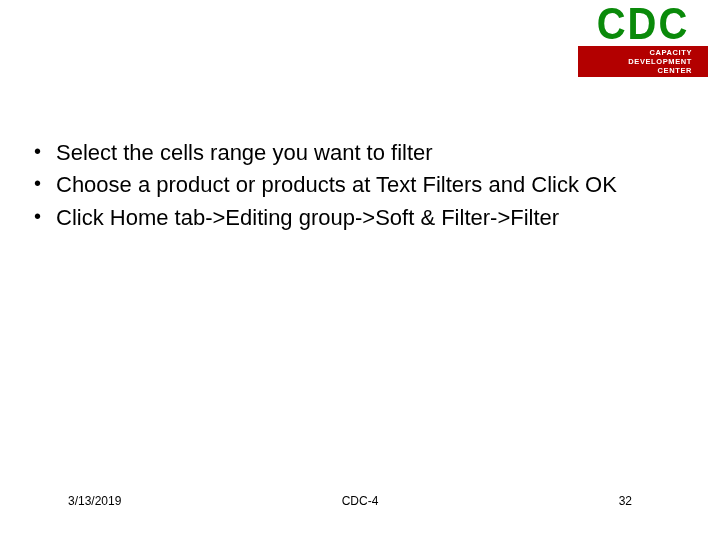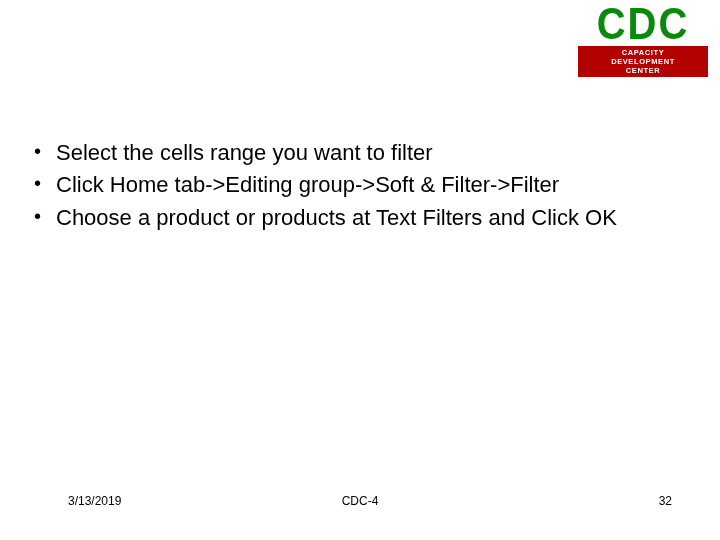--- a/index.html
+++ b/index.html
@@ -25,21 +25,21 @@
     letter-spacing: 2px;
     line-height: 1;
     text-align: center;
     transform: scaleY(1.1);
   }
   .logo-sub {
     background: #b30000;
     color: #fff;
     font-size: 7.5px;
     font-weight: 700;
-    text-align: center;
+    text-align: right;
     letter-spacing: 0.6px;
     padding: 2px 16px;
     margin-top: 2px;
     font-family: Arial, sans-serif;
   }
   .content {
     position: absolute;
     top: 138px;
     left: 28px;
     right: 28px;
@@ -62,43 +62,43 @@
     top: 0;
     font-size: 20px;
   }
   .footer {
     position: absolute;
     bottom: 32px;
     left: 0;
     right: 0;
     display: flex;
     justify-content: space-between;
-    padding: 0 48px 0 68px;
+    padding: 0 88px 0 68px;
     font-size: 12px;
     color: #000;
   }
   .footer-center {
     position: absolute;
     left: 50%;
     transform: translateX(-50%);
   }
 </style>
 </head>
 <body>
 
 <div class="logo">
   <div class="logo-text">CDC</div>
   <div class="logo-sub">CAPACITY DEVELOPMENT CENTER</div>
 </div>
 
 <div class="content">
   <ul class="bullet-list">
     <li>Select the cells range you want to filter</li>
+    <li>Choose a product or products at Text Filters and Click OK</li>
     <li>Click Home tab-&gt;Editing group-&gt;Soft &amp; Filter-&gt;Filter</li>
-    <li>Choose a product or products at Text Filters and Click OK</li>
   </ul>
 </div>
 
 <div class="footer">
   <span>3/13/2019</span>
   <span class="footer-center">CDC-4</span>
   <span>32</span>
 </div>
 
 </body></html>

